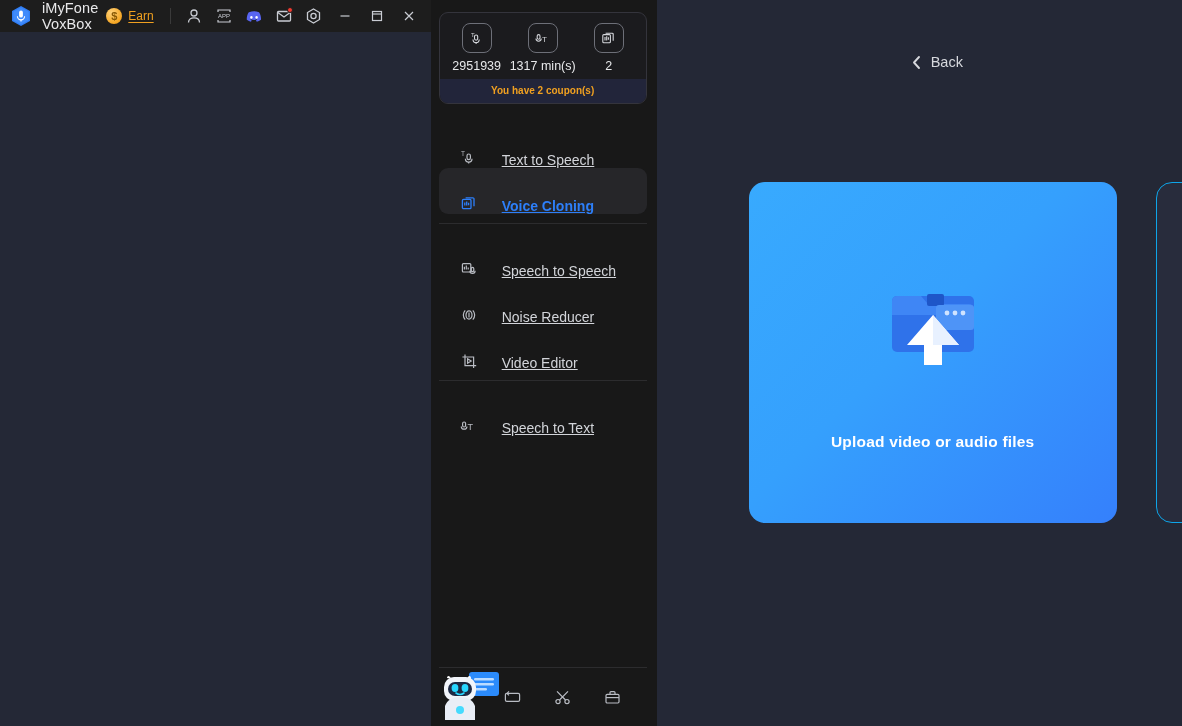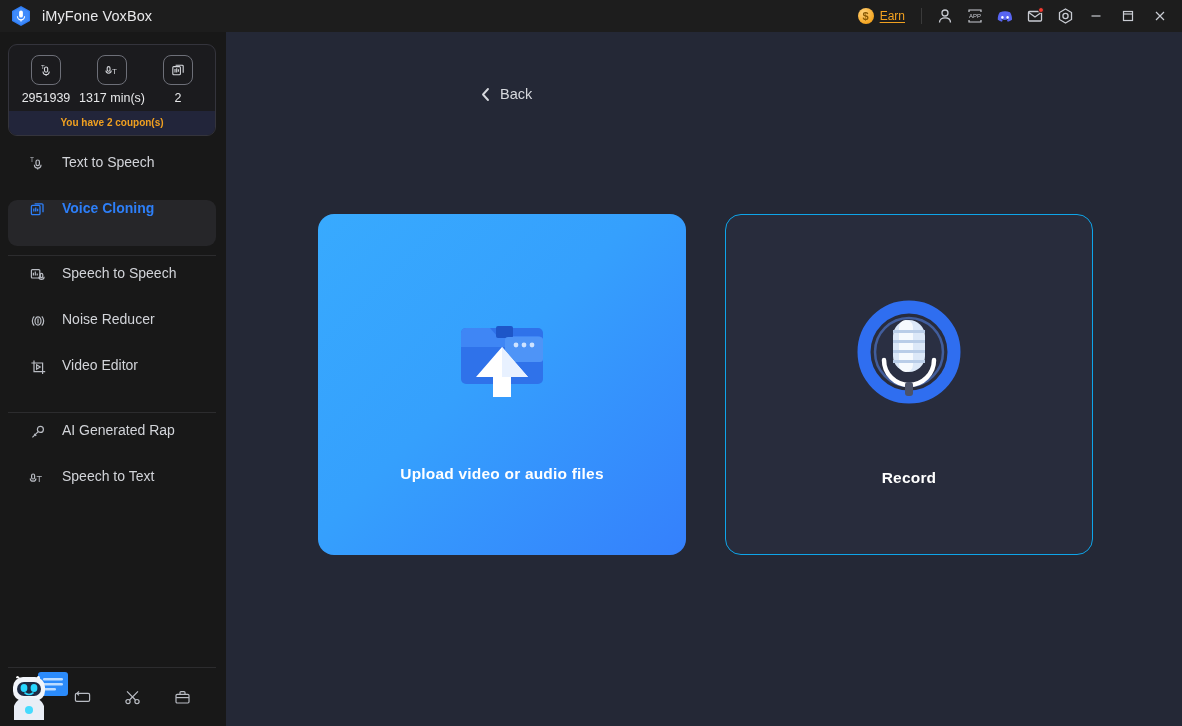--- a/index.html
+++ b/index.html
@@ -2,21 +2,21 @@
 <html><head>
 <meta charset="utf-8">
 <style>
   * { box-sizing: border-box; margin: 0; padding: 0; }
   html, body {
     width: 1182px; height: 726px;
     background: #242836;
     font-family: "Liberation Sans", sans-serif;
     overflow: hidden;
   }
-  .app { position: relative; width: 1182px; height: 726px; display: flex; flex-direction: column; }
+  .app { position: relative; width: 1182px; height: 726px; display: flex; flex-direction: row; }
 
   
   .titlebar {
     height: 32px; background: #1d1d1d; display: flex; align-items: center;
     flex: 0 0 32px; padding-left: 10px;
   }
   .logo-badge {
     width: 22px; height: 22px; flex: 0 0 22px; position: relative;
     display: flex; align-items: center; justify-content: center;
   }
@@ -64,22 +64,22 @@
   }
   .credit-value { color: #e7e8ea; font-size: 12.5px; white-space: nowrap; }
   .coupon-bar {
     background: #22253a; text-align: center; padding: 6px 0 7px;
     color: #f0a020; font-size: 10px; font-weight: bold;
   }
 
   .nav { margin-top: 18px; }
   .nav-item {
     height: 46px; margin: 0 10px 0 8px; border-radius: 9px;
-    display: flex; align-items: flex-start; gap: 14px; padding-left: 20px;
-    color: #d2d4d9; font-size: 14px;
+    display: flex; align-items: flex-end; gap: 23px; padding-left: 20px;
+    color: #d2d4d9; font-size: 14px; text-decoration: underline;
   }
   .nav-item.active { background: #262629; color: #2d7ff9; font-weight: bold; }
   .nav-item.active .nav-icon { color: #2d7ff9; }
   .nav-icon { width: 20px; height: 20px; display: flex; align-items: center; justify-content: center; color: #b9bcc3; }
   .nav-divider { height: 1px; background: #2c2c2e; margin: 9px 10px 9px 8px; }
 
   .side-spacer { flex: 1 1 auto; }
   .tools-divider { height: 1px; background: #2c2c2e; margin: 0 10px 0 8px; }
   .tools-row { display: flex; align-items: center; height: 58px; padding-left: 22px; gap: 30px; color: #b9bcc3; }
   .tool-icon { width: 20px; height: 20px; display: flex; align-items: center; justify-content: center; }
@@ -284,30 +284,20 @@
             <svg width="18" height="18" viewBox="0 0 18 18" fill="none" stroke="currentColor" stroke-width="1.2">
               <path d="M5 2.4v11.2h11.2M2.4 5h11.2v11"></path>
               <path d="M7.6 6.8v4.4l3.6-2.2z"></path>
             </svg>
           </span>
           <span>Video Editor</span>
         </div>
 
         <div class="nav-divider"></div>
 
-        <div class="nav-item">
-          <span class="nav-icon">
-            <svg width="18" height="18" viewBox="0 0 18 18" fill="none" stroke="currentColor" stroke-width="1.2">
-              <circle cx="11.4" cy="6.4" r="3"></circle>
-              <path d="M9.2 8.6L3.4 14.4"></path>
-                <path d="M5.2 10.8l2 2"></path>
-            </svg>
-          </span>
-          <span>AI Generated Rap</span>
-        </div>
 
         <div class="nav-item">
           <span class="nav-icon">
             <svg width="18" height="18" viewBox="0 0 18 18" fill="none" stroke="currentColor" stroke-width="1.2">
               <rect x="2.6" y="5" width="3" height="5" rx="1.5"></rect>
               <path d="M1.3 9.4a2.8 2.8 0 0 0 5.6 0"></path>
               <text x="7.6" y="12.6" font-size="9" fill="currentColor" stroke="none" font-family="Liberation Sans">T</text>
             </svg>
           </span>
           <span>Speech to Text</span>

